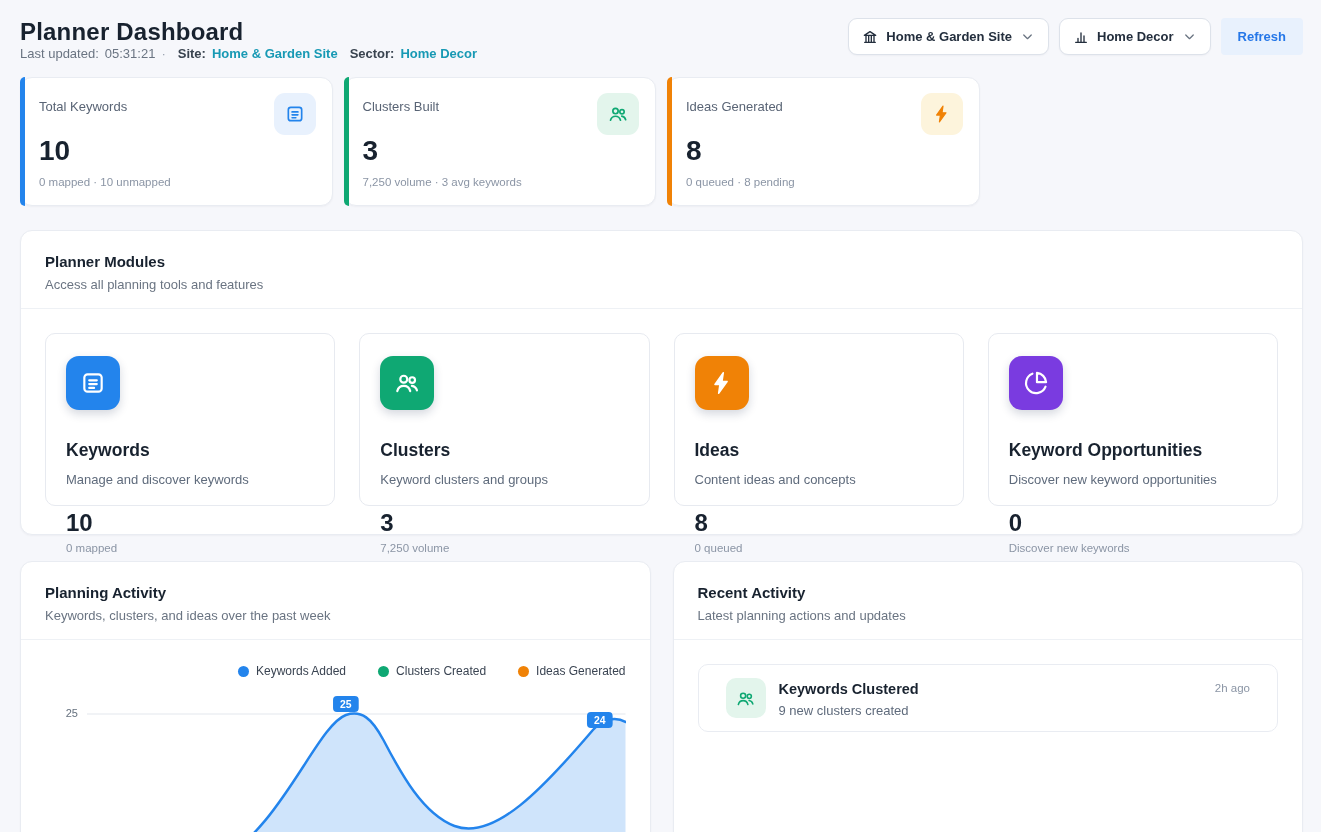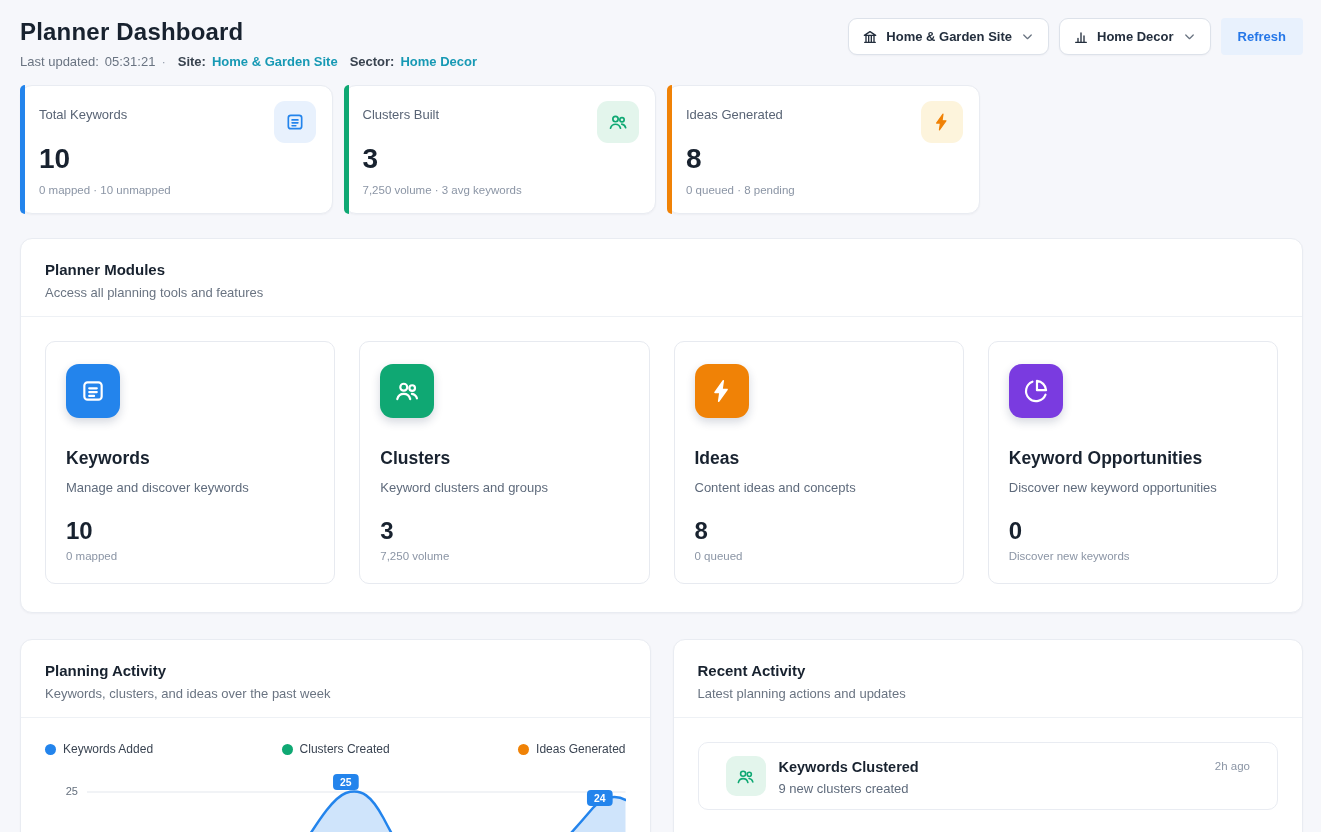--- a/index.html
+++ b/index.html
@@ -7,21 +7,21 @@
   body {
     background:#f6f7fb;
     font-family:"Liberation Sans", sans-serif;
     color:#1b2534;
   }
   .page { padding:18px 18px 0 20px; }
 
   
   .header { display:flex; justify-content:space-between; align-items:flex-start; }
   .page-title { font-size:24px; font-weight:800; color:#18222f; letter-spacing:.2px; }
-  .meta-line { margin-top:8px; font-size:13px; color:#6a7482; display:flex; gap:6px; align-items:center; }
+  .meta-line { font-size:13px; color:#6a7482; display:flex; gap:6px; align-items:center; }
   .meta-line .sep { color:#9aa3b0; }
   .meta-label { color:#39434f; font-weight:700; margin-left:6px; }
   .meta-link { color:#1799b4; font-weight:700; text-decoration:none; cursor:pointer; }
   .header-right { display:flex; gap:10px; align-items:center; }
   .select-btn {
     display:flex; align-items:center; gap:8px; height:37px; padding:0 13px;
     background:#fff; border:1px solid #dde2ea; border-radius:9px; cursor:pointer;
     font-family:inherit; font-size:13px; font-weight:700; color:#232e3d;
     box-shadow:0 1px 2px rgba(16,24,40,.04);
   }
@@ -57,38 +57,38 @@
   .card {
     background:#fff; border:1px solid #e9ecf2; border-radius:12px;
     box-shadow:0 1px 2px rgba(16,24,40,.04);
   }
   .modules-card { margin-top:24px; padding:22px 24px 28px; }
   .section-title { font-size:15px; font-weight:700; color:#18222f; }
   .section-subtitle { font-size:13px; color:#6a7482; margin-top:7px; }
   .section-divider { height:1px; background:#eef1f5; margin:16px -24px 24px; }
   .modules-grid { display:grid; grid-template-columns:repeat(4,1fr); gap:24px; }
   .module-card {
-    border:1px solid #e7eaf0; border-radius:10px; padding:22px 20px; height:243px; cursor:pointer;
+    border:1px solid #e7eaf0; border-radius:10px; padding:22px 20px; height:173px; cursor:pointer;
     background:#fff;
   }
   .module-iconbox {
     width:54px; height:54px; border-radius:13px; display:flex; align-items:center; justify-content:center;
     background:var(--accent); color:#fff; box-shadow:0 4px 10px rgba(20,40,80,.18);
   }
   .module-iconbox svg { width:26px; height:26px; }
   .module-title { margin-top:30px; font-size:17.5px; font-weight:700; color:#18222f; }
   .module-desc { margin-top:11px; font-size:13px; color:#5f6b7c; }
   .module-value { margin-top:22px; font-size:24px; font-weight:800; color:#18222f; }
   .module-caption { margin-top:5px; font-size:11.5px; color:#8b95a5; }
 
   
   .bottom-row { margin-top:26px; display:grid; grid-template-columns:1fr 1fr; gap:22px; }
   .panel { padding:22px 24px; height:430px; overflow:hidden; }
 
-  .legend { display:flex; justify-content:space-between; gap:18px; margin-top:18px; }
+  .legend { display:flex; justify-content:flex-end; gap:32px; margin-top:18px; }
   .legend-item { display:flex; align-items:center; gap:7px; cursor:pointer; }
   .legend-dot { width:11px; height:11px; border-radius:50%; }
   .legend-label { font-size:12px; color:#3a4452; }
 
   .chart-wrap { display:flex; margin-top:14px; }
   .y-axis { width:42px; text-align:right; padding-right:9px; font-size:11px; color:#65707e; padding-top:15px; }
   .chart-svg { flex:1; height:160px; }
 
   .recent-item {
     display:flex; gap:13px; border:1px solid #e9ecf2; border-radius:10px;

